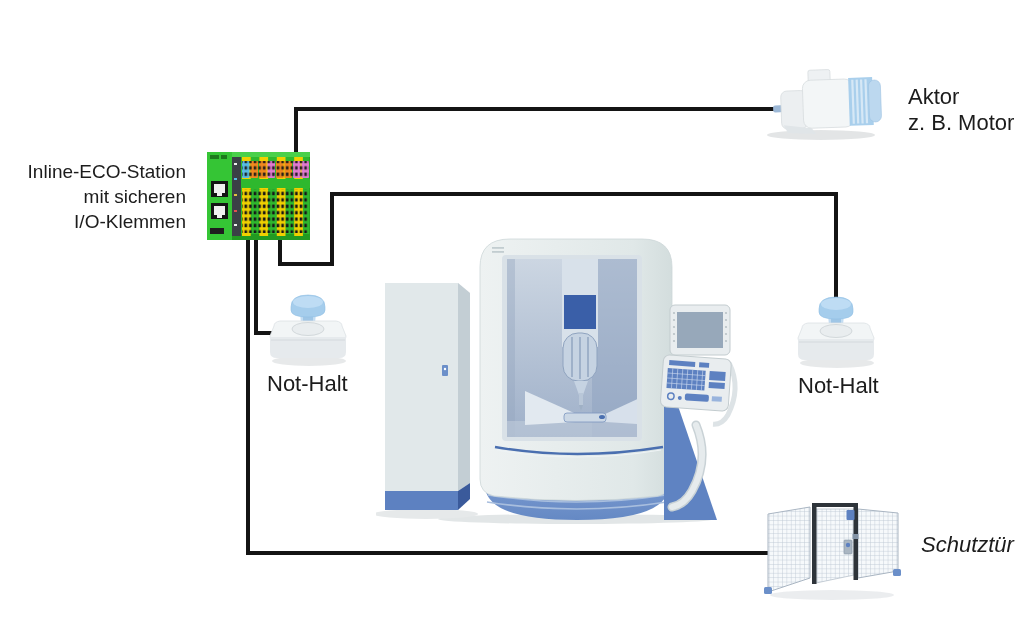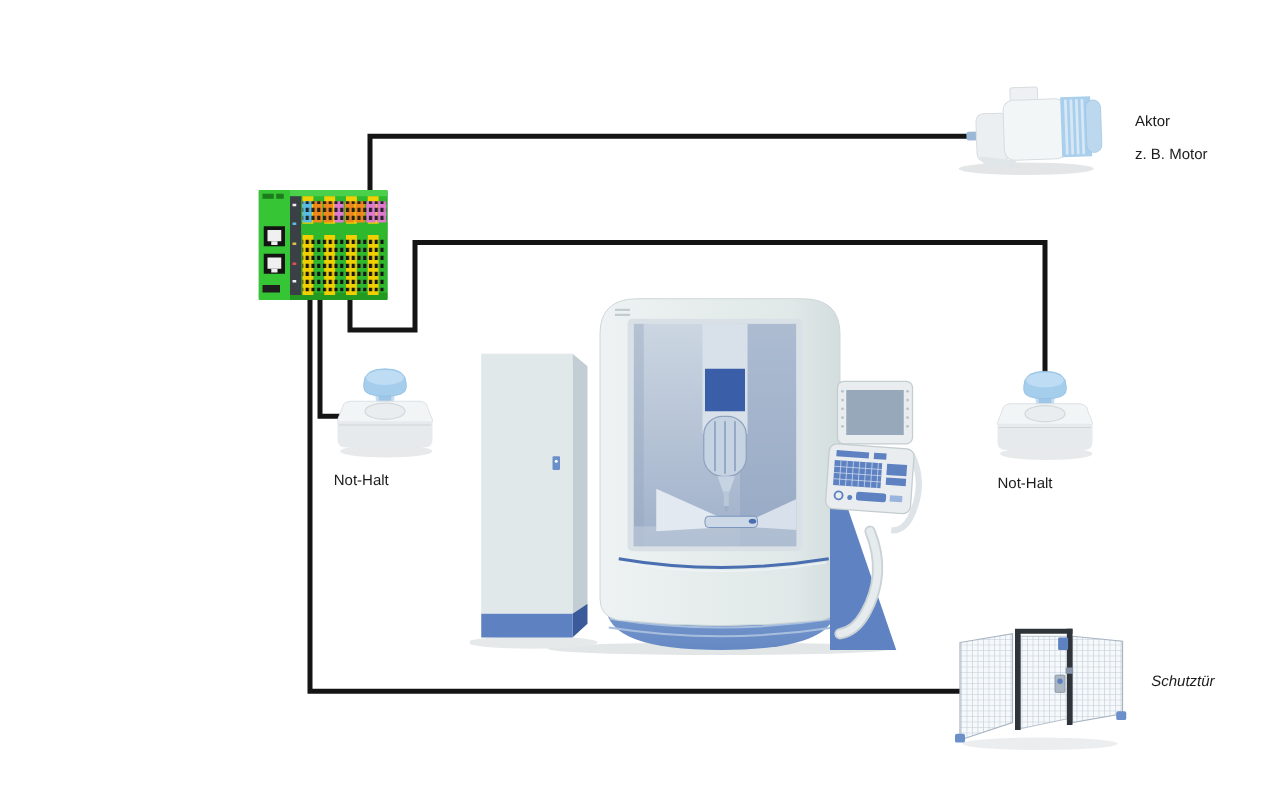--- a/index.html
+++ b/index.html
@@ -1,20 +1,20 @@
 <!DOCTYPE html>
 <html><head>
 <meta charset="utf-8">
 <style>
   html,body{margin:0;padding:0;background:#fff;}
   #canvas{position:relative;width:1024px;height:628px;background:#ffffff;overflow:hidden;
           font-family:"Liberation Sans", sans-serif;color:#1c1c1c;}
   .layer{position:absolute;left:0;top:0;}
   .illus{position:absolute;}
-  .lbl{position:absolute;font-size:12px;line-height:26px;color:#1c1c1c;white-space:nowrap;}
+  .lbl{position:absolute;font-size:22px;line-height:26px;color:#1c1c1c;white-space:nowrap;}
   .lbl span{display:block;}
   #lbl-station{left:0;top:159px;width:186px;text-align:right;font-size:19px;line-height:25px;}
   #lbl-aktor{left:908px;top:84px;}
   #lbl-nothalt-left{left:267px;top:371px;}
   #lbl-nothalt-right{left:798px;top:373px;}
   #lbl-schutztuer{left:921px;top:532px;font-style:italic;}
   svg{display:block;}
 </style>
 </head>
 <body>
@@ -259,20 +259,25 @@
       <rect x="93.5" y="5" width="4.5" height="77" fill="#2e343a"></rect>
       <rect x="86.5" y="12" width="8" height="10" rx="1" fill="#5d81c1"></rect>
       <rect x="92.5" y="36" width="6" height="5" fill="#8494a6"></rect>
       <g>
         <rect x="84" y="42" width="8" height="14" rx="1" fill="#aab6c2" stroke="#8494a6" stroke-width="0.6"></rect>
         <circle cx="88" cy="47" r="2.2" fill="#5d81c1"></circle>
       </g>
     </g>
   </svg>
 
+  <div class="lbl" id="lbl-station">
+    <span>Inline-ECO-Station</span>
+    <span>mit sicheren</span>
+    <span>I/O-Klemmen</span>
+  </div>
 
   <div class="lbl" id="lbl-aktor">
     <span>Aktor</span>
     <span>z. B. Motor</span>
   </div>
 
   <div class="lbl" id="lbl-nothalt-left">Not-Halt</div>
 
   <div class="lbl" id="lbl-nothalt-right">Not-Halt</div>
 

